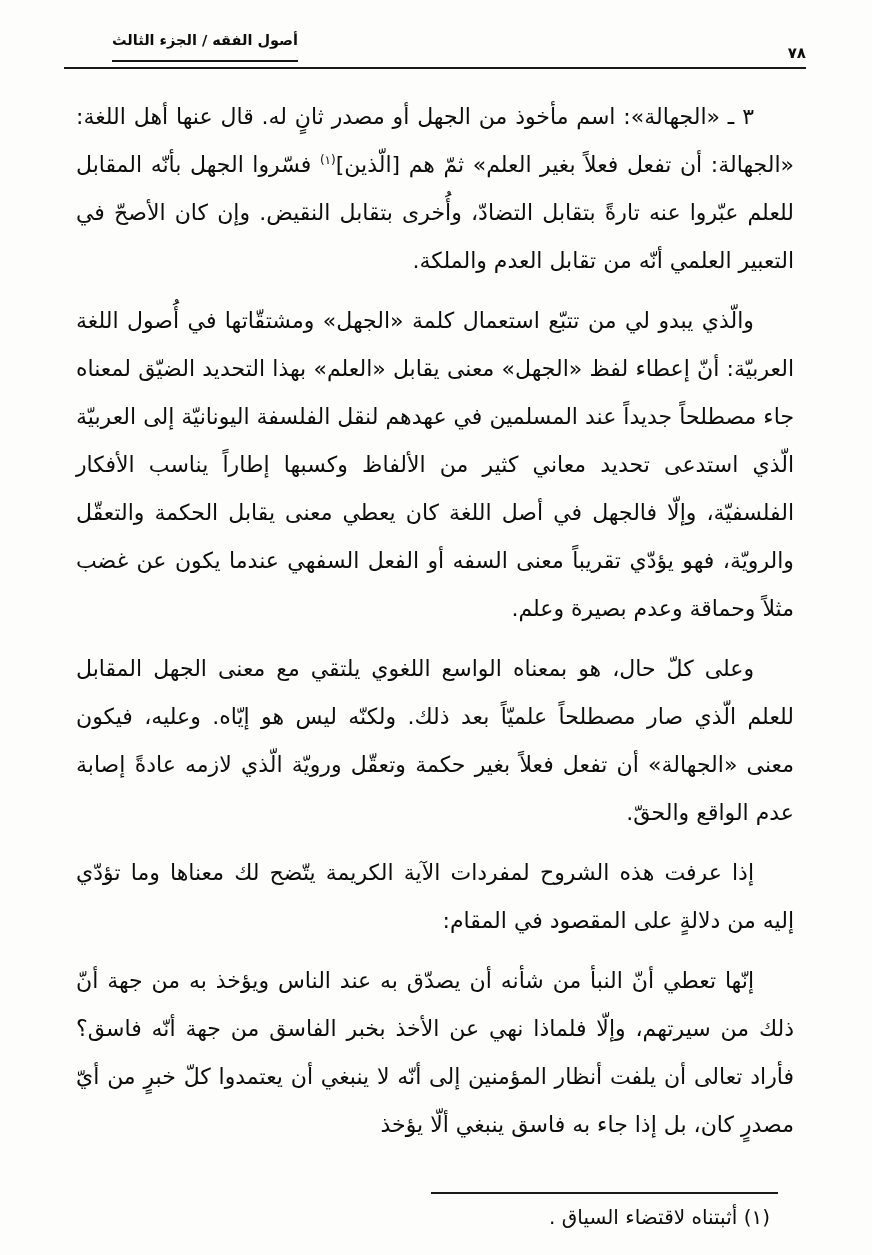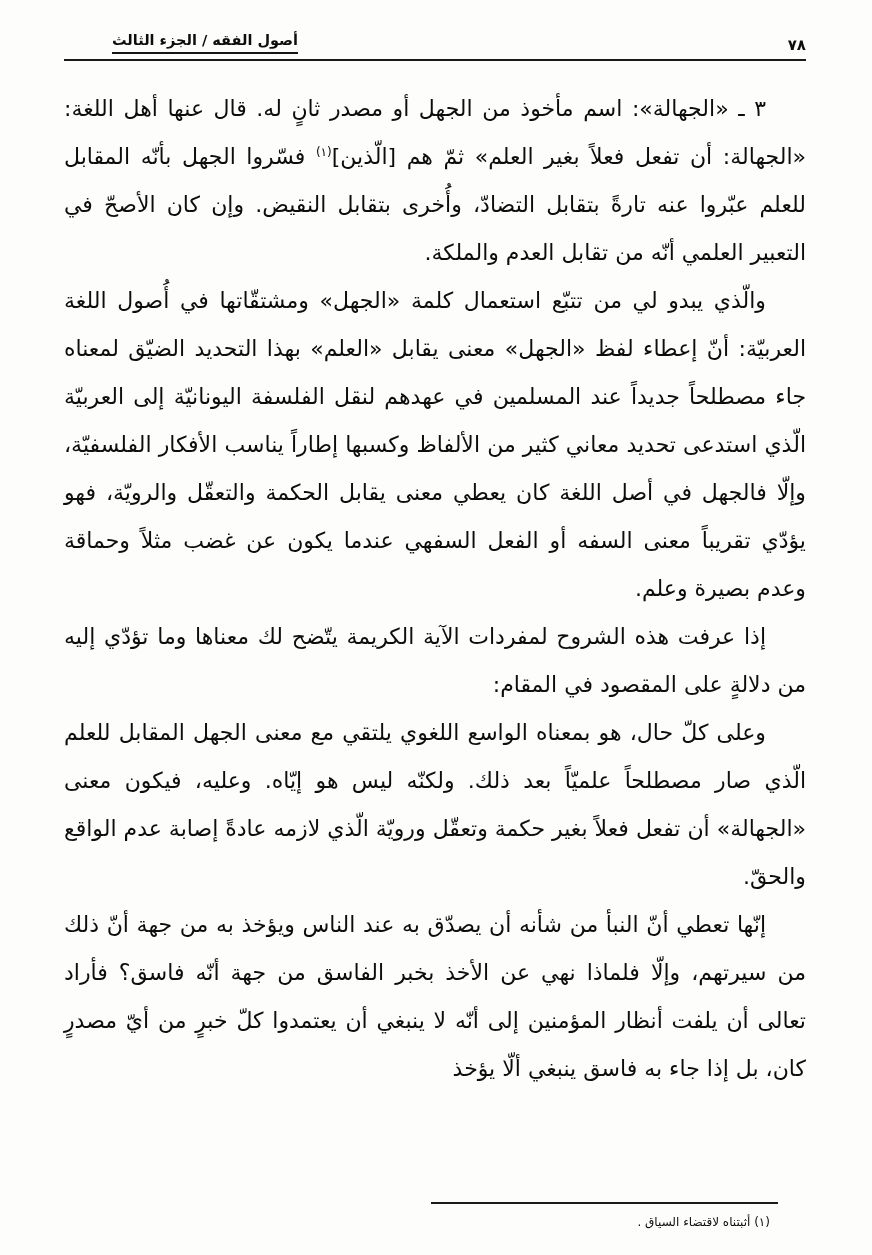--- a/index.html
+++ b/index.html
@@ -25,79 +25,79 @@
     align-items: flex-end;
   }
   .page-number {
     font-size: 15px;
     font-weight: bold;
     letter-spacing: 1px;
   }
   .book-title {
     font-size: 14.5px;
     font-weight: bold;
-    padding-bottom: 4px;
+    padding-bottom: 12px;
     border-bottom: 2px solid #151515;
     margin-left: 48px;
   }
   .header-rule {
     border: none;
     border-top: 2px solid #1a1a1a;
     margin: 5px 0 0 0;
   }
   .body-text {
     margin-top: 24px;
     font-size: 22px;
     line-height: 48px;
     text-align: justify;
     font-kerning: normal;
   }
   .body-text p {
-    margin: 0;
+    margin: 12px;
     text-indent: 40px;
   }
   sup.fn {
     font-size: 12px;
     line-height: 0;
     vertical-align: super;
   }
   .footnote-area {
     position: absolute;
     bottom: 26px;
     right: 66px;
     left: 64px;
   }
   .footnote-rule {
     width: 347px;
     border-top: 2px solid #1a1a1a;
     margin-right: 28px;
   }
   .footnote-text {
-    font-size: 12px;
+    font-size: 20px;
     margin: 11px 36px 0 0;
     text-align: right;
   }
 </style>
 </head>
 <body>
 
 <div class="page">
 
   <div class="header">
     <div class="page-number">٧٨</div>
     <div class="book-title">أصول الفقه / الجزء الثالث</div>
   </div>
 
   <hr class="header-rule">
 
   <main class="body-text">
     <p><span>٣ ـ «الجهالة»: اسم مأخوذ من الجهل أو مصدر ثانٍ له. قال عنها أهل اللغة: «الجهالة: أن تفعل فعلاً بغير العلم» ثمّ هم [الّذين]</span><sup class="fn">(١)</sup><span> فسّروا الجهل بأنّه المقابل للعلم عبّروا عنه تارةً بتقابل التضادّ، وأُخرى بتقابل النقيض. وإن كان الأصحّ في التعبير العلمي أنّه من تقابل العدم والملكة.</span></p>
     <p>والّذي يبدو لي من تتبّع استعمال كلمة «الجهل» ومشتقّاتها في أُصول اللغة العربيّة: أنّ إعطاء لفظ «الجهل» معنى يقابل «العلم» بهذا التحديد الضيّق لمعناه جاء مصطلحاً جديداً عند المسلمين في عهدهم لنقل الفلسفة اليونانيّة إلى العربيّة الّذي استدعى تحديد معاني كثير من الألفاظ وكسبها إطاراً يناسب الأفكار الفلسفيّة، وإلّا فالجهل في أصل اللغة كان يعطي معنى يقابل الحكمة والتعقّل والرويّة، فهو يؤدّي تقريباً معنى السفه أو الفعل السفهي عندما يكون عن غضب مثلاً وحماقة وعدم بصيرة وعلم.</p>
+    <p>وعلى كلّ حال، هو بمعناه الواسع اللغوي يلتقي مع معنى الجهل المقابل للعلم الّذي صار مصطلحاً علميّاً بعد ذلك. ولكنّه ليس هو إيّاه. وعليه، فيكون معنى «الجهالة» أن تفعل فعلاً بغير حكمة وتعقّل ورويّة الّذي لازمه عادةً إصابة عدم الواقع والحقّ.</p>
     <p>إذا عرفت هذه الشروح لمفردات الآية الكريمة يتّضح لك معناها وما تؤدّي إليه من دلالةٍ على المقصود في المقام:</p>
-    <p>وعلى كلّ حال، هو بمعناه الواسع اللغوي يلتقي مع معنى الجهل المقابل للعلم الّذي صار مصطلحاً علميّاً بعد ذلك. ولكنّه ليس هو إيّاه. وعليه، فيكون معنى «الجهالة» أن تفعل فعلاً بغير حكمة وتعقّل ورويّة الّذي لازمه عادةً إصابة عدم الواقع والحقّ.</p>
     <p>إنّها تعطي أنّ النبأ من شأنه أن يصدّق به عند الناس ويؤخذ به من جهة أنّ ذلك من سيرتهم، وإلّا فلماذا نهي عن الأخذ بخبر الفاسق من جهة أنّه فاسق؟ فأراد تعالى أن يلفت أنظار المؤمنين إلى أنّه لا ينبغي أن يعتمدوا كلّ خبرٍ من أيّ مصدرٍ كان، بل إذا جاء به فاسق ينبغي ألّا يؤخذ</p>
   </main>
 
   <footer class="footnote-area">
     <div class="footnote-rule"></div>
     <div class="footnote-text">(١) أثبتناه لاقتضاء السياق .</div>
   </footer>
 
 </div>
 

